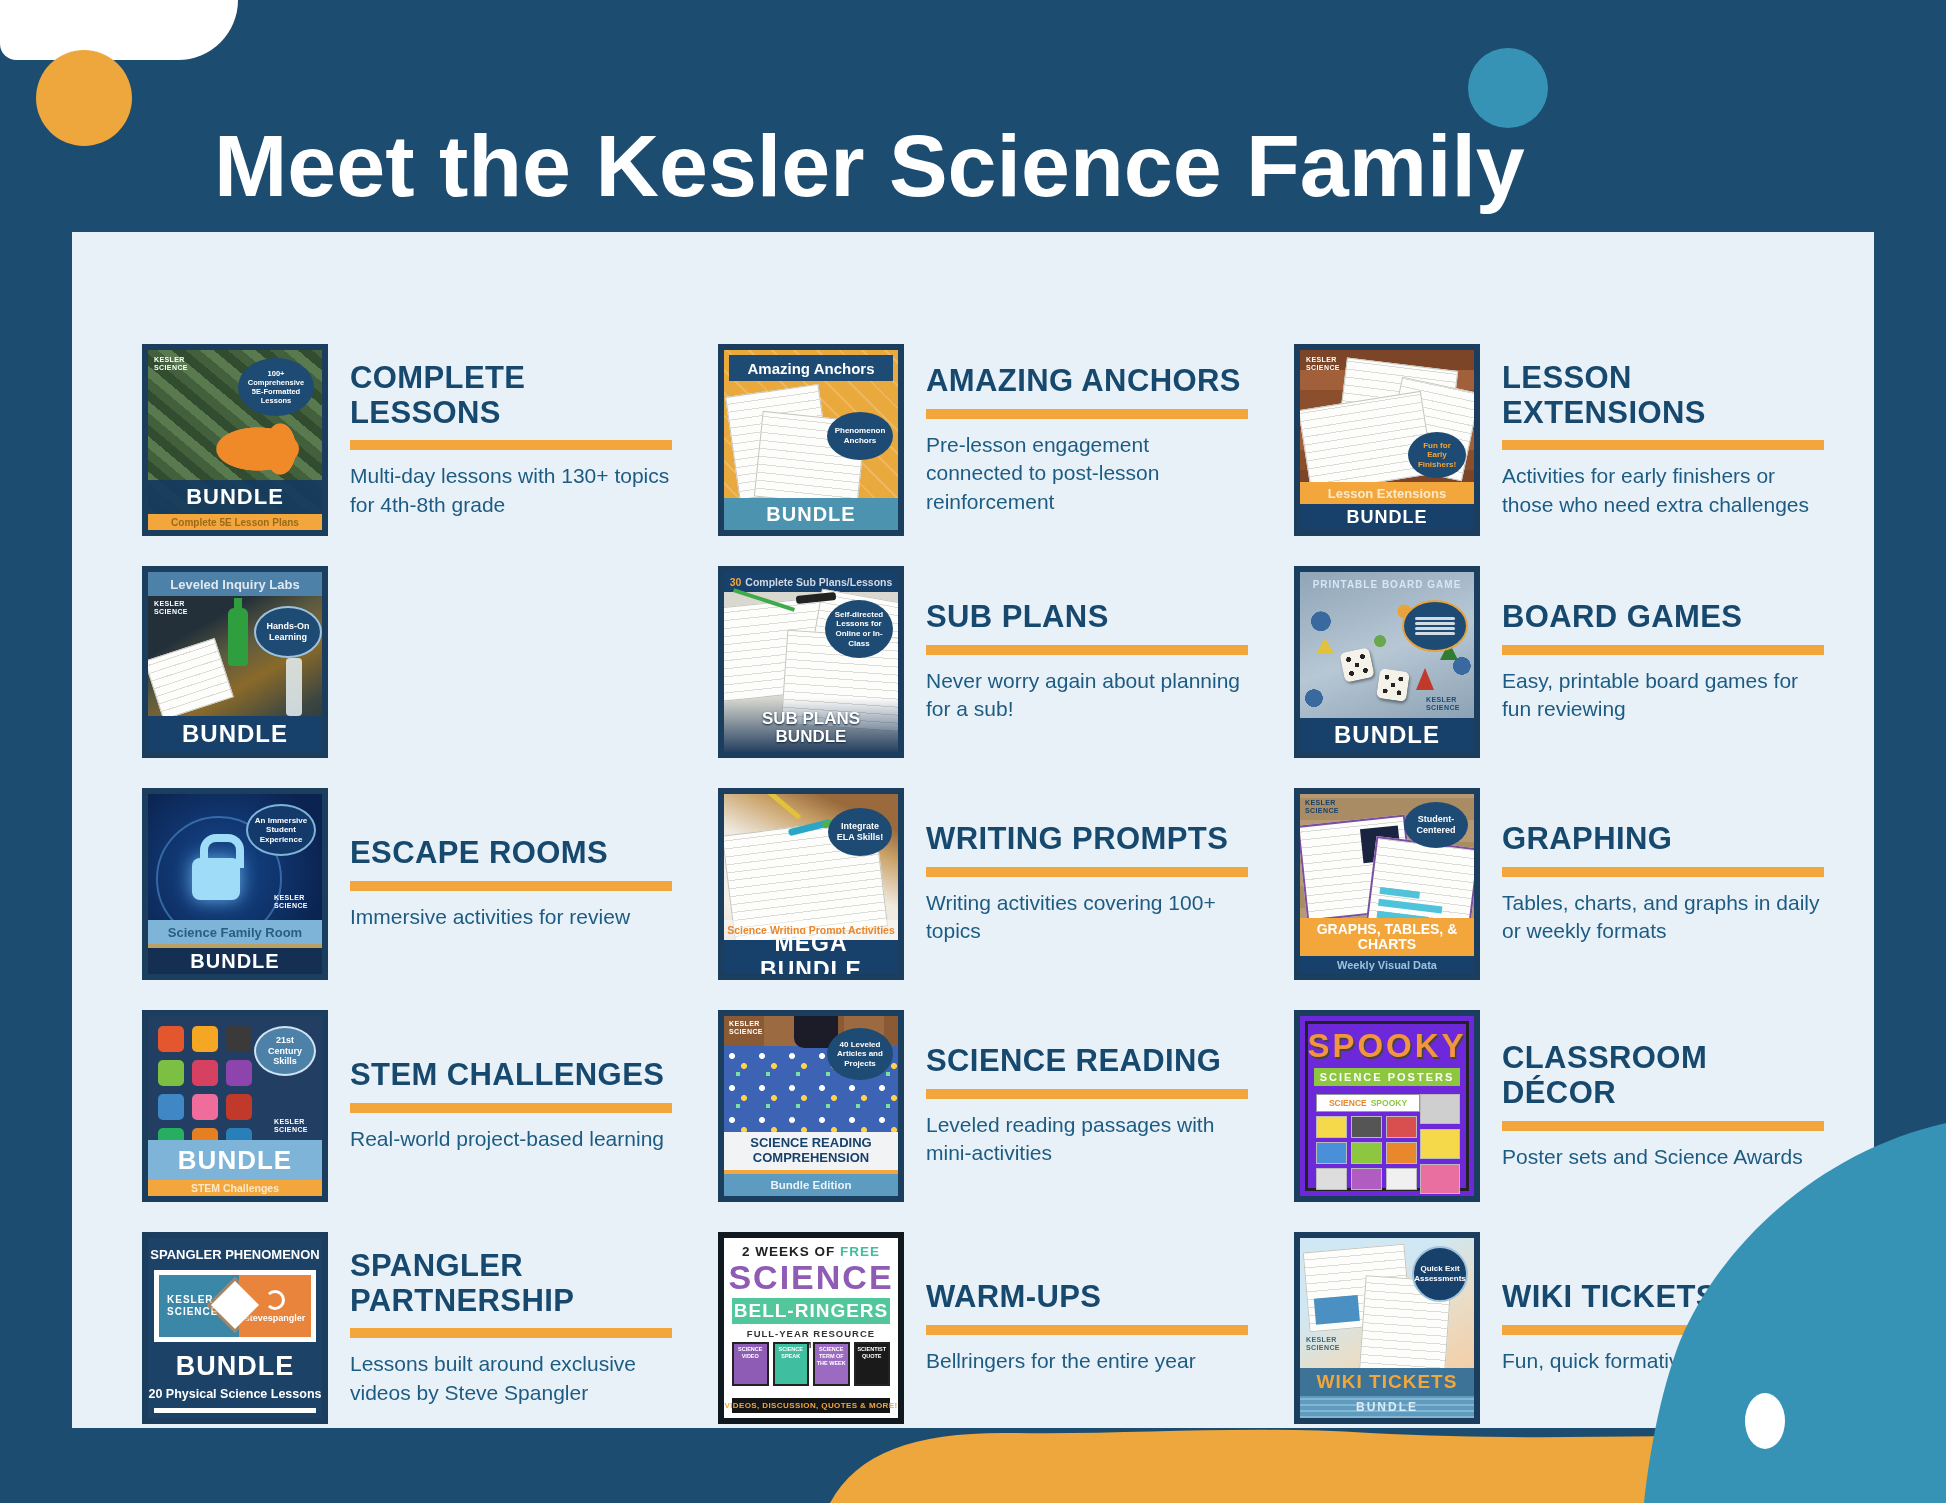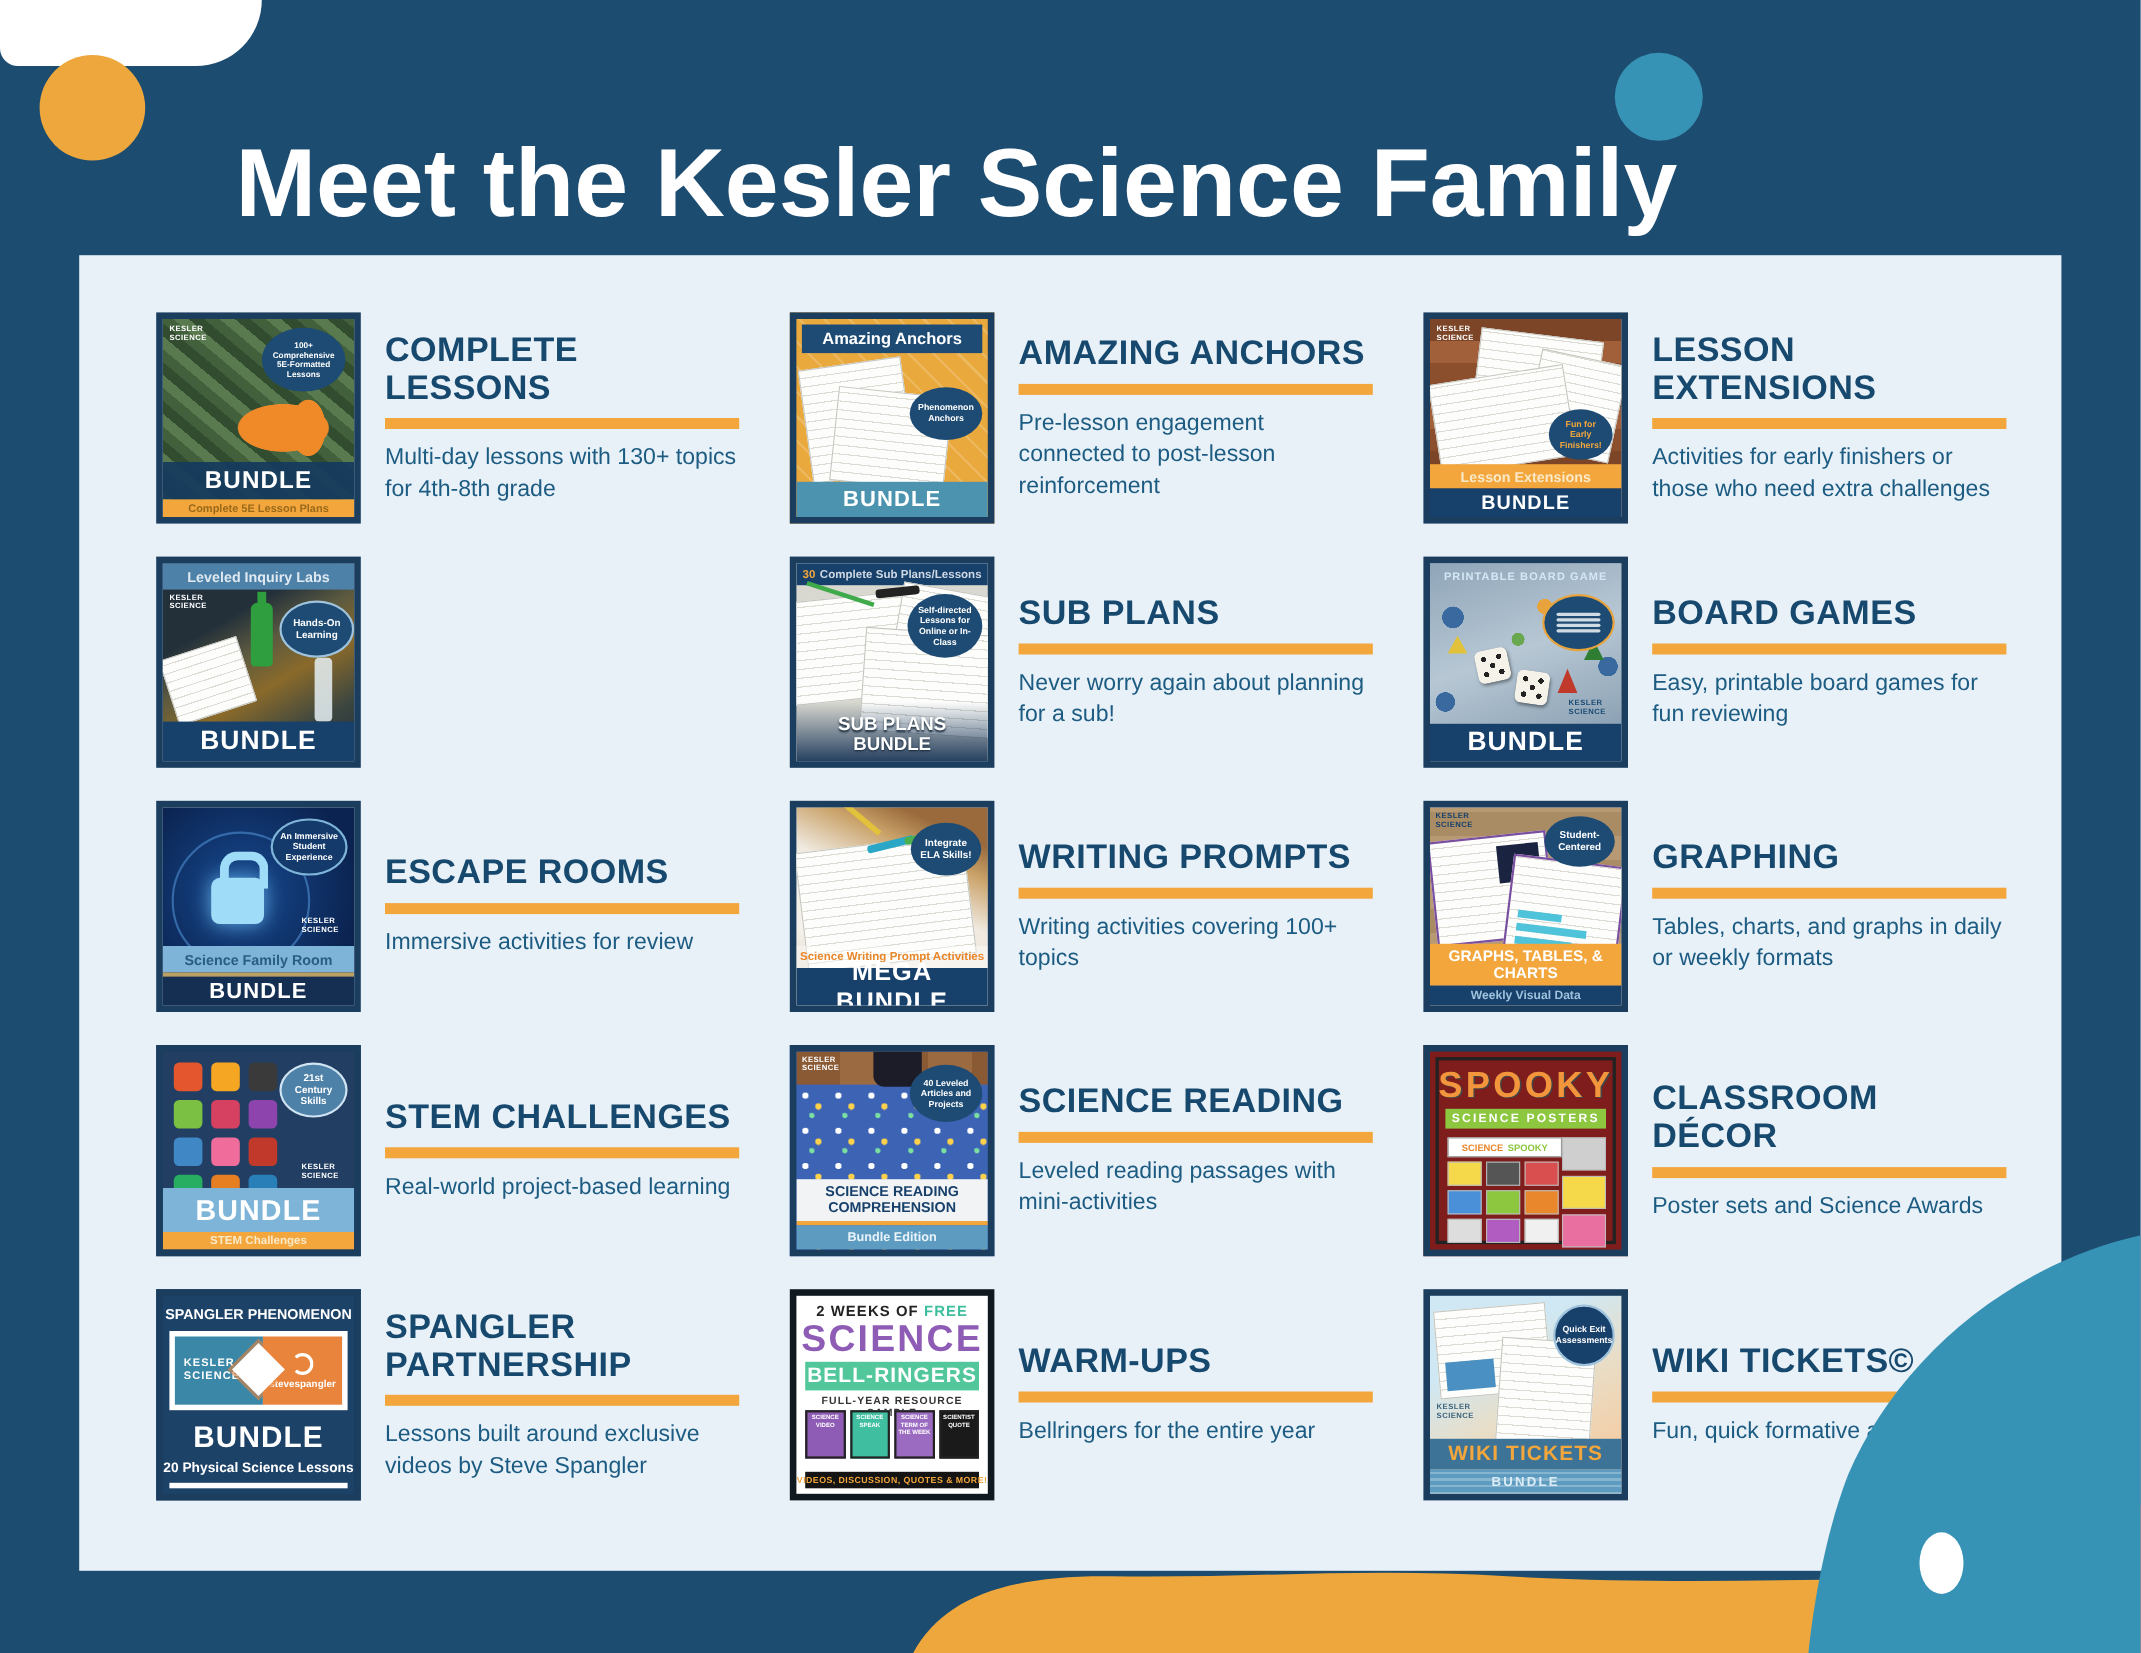--- a/index.html
+++ b/index.html
@@ -9,21 +9,21 @@
   .corner-white{position:absolute;top:0;left:0;width:238px;height:60px;background:#fff;border-radius:0 0 110px 30px}
   .circle-orange{position:absolute;left:36px;top:50px;width:96px;height:96px;border-radius:50%;background:#eda73c}
   .circle-teal{position:absolute;left:1468px;top:48px;width:80px;height:80px;border-radius:50%;background:#3793b5}
   .bottomdeco{position:absolute;left:0;bottom:0}
 
   
   .main-title{position:absolute;left:214px;top:56px;font-size:88px;font-weight:800;color:#ffffff;letter-spacing:0;white-space:nowrap}
 
   
   .panel{position:absolute;left:72px;top:232px;width:1802px;height:1196px;background:#e9f1f8}
-  .grid{display:grid;grid-template-columns:repeat(3,1fr);grid-auto-rows:192px;row-gap:30px;column-gap:46px;padding:52px 56px 16px 70px;box-sizing:border-box}
+  .grid{display:grid;grid-template-columns:repeat(3,1fr);grid-auto-rows:192px;row-gap:30px;column-gap:46px;padding:112px 56px 16px 70px;box-sizing:border-box}
   .card{display:flex;gap:22px;align-items:center}
   .info{width:322px}
   .card-title{font-size:31px;font-weight:800;color:#17496e;line-height:1.12;letter-spacing:.4px}
   .rule{height:10px;background:#f2a63c;margin:10px 0 12px;width:100%}
   .card-desc{font-size:21px;color:#1d5c82;line-height:1.35}
 
   
   .th{position:relative;flex:0 0 186px;width:186px;height:192px;border:6px solid #1b3e5f;box-sizing:border-box;overflow:hidden;background:#8aa}
   .logo{position:absolute;font-size:7px;font-weight:700;line-height:1.15;letter-spacing:.4px;color:#fff;width:44px}
   .oval{position:absolute;background:#1d4b74;color:#fff;border-radius:50%;display:flex;align-items:center;justify-content:center;text-align:center;font-weight:700;line-height:1.2;padding:5px;box-sizing:border-box}
@@ -165,21 +165,21 @@
     background-size:30px 32px}
   .c10 .wood{position:absolute;top:0;left:0;right:0;height:30px;background:repeating-linear-gradient(90deg,#8a5a35 0 40px,#9c6a40 40px 80px)}
   .c10 .scope{position:absolute;top:0;left:70px;width:44px;height:32px;background:#1c1c28;border-radius:0 0 10px 10px}
   .c10 .logo{top:4px;left:5px}
   .c10 .oval{top:12px;right:5px;width:66px;height:52px;font-size:8px}
   .c10 .b1{bottom:26px;height:38px;background:#f1f3f5;color:#17406b;font-size:13px;line-height:1.15;font-weight:800;padding:0 6px}
   .c10 .oline{position:absolute;left:0;right:0;bottom:22px;height:4px;background:#f2a63c}
   .c10 .b2{bottom:0;height:22px;background:#5d9cc0;color:#e8f3fa;font-size:11.5px}
 
   
-  .c11{background:#7f1d1d}
+  .c11{background:#6d28d9}
   .c11 .frame{position:absolute;inset:5px;border:3px solid #222}
   .c11 .spooky{position:absolute;top:11px;left:0;right:0;text-align:center;font-size:33px;font-weight:800;color:#f2953c;letter-spacing:3px;text-shadow:1.5px 1.5px 0 #444}
   .c11 .gband{position:absolute;top:52px;left:14px;right:14px;height:18px;background:#8dc63f;color:#fff;display:flex;align-items:center;justify-content:center;font-size:11px;font-weight:700;letter-spacing:2px}
   .c11 .banner{position:absolute;top:78px;left:16px;width:102px;height:16px;border:1px solid #999;display:flex;align-items:center;justify-content:center;gap:4px;font-size:8.5px;font-weight:800;background:#fff}
   .c11 .sa{color:#e8872b}.c11 .sb{color:#8dc63f}
   .c11 .grid9{position:absolute;top:100px;left:16px;display:grid;grid-template-columns:repeat(3,31px);gap:4px}
   .c11 .grid9 i{height:20px;display:block;border:1px solid #bbb}
   .c11 .grid9 i:nth-child(1){background:#f5d94a}.c11 .grid9 i:nth-child(2){background:#555}.c11 .grid9 i:nth-child(3){background:#d94f4f}
   .c11 .grid9 i:nth-child(4){background:#4a90d9}.c11 .grid9 i:nth-child(5){background:#8dc63f}.c11 .grid9 i:nth-child(6){background:#e8872b}
   .c11 .grid9 i:nth-child(7){background:#ddd}.c11 .grid9 i:nth-child(8){background:#b05cc0}.c11 .grid9 i:nth-child(9){background:#f0f0f0}

